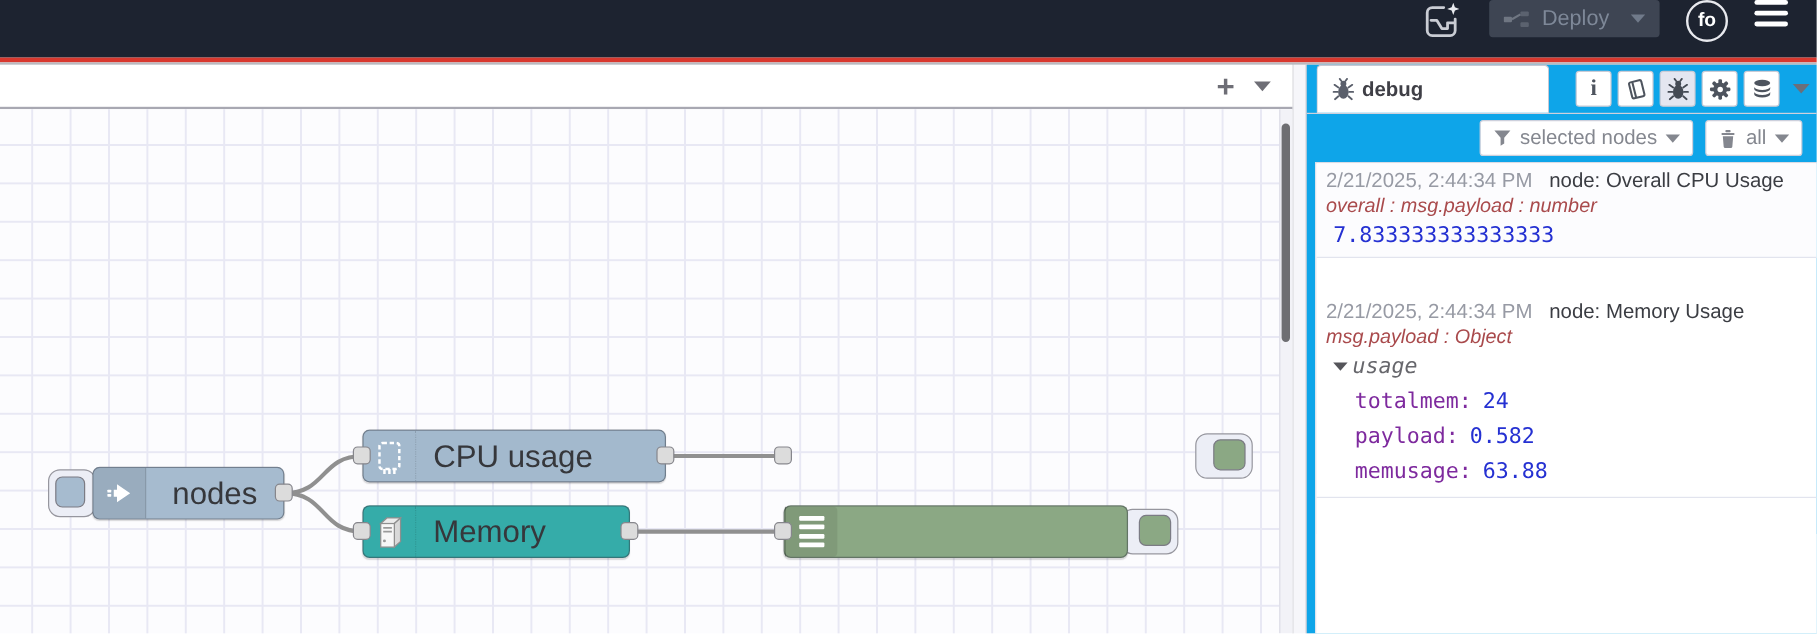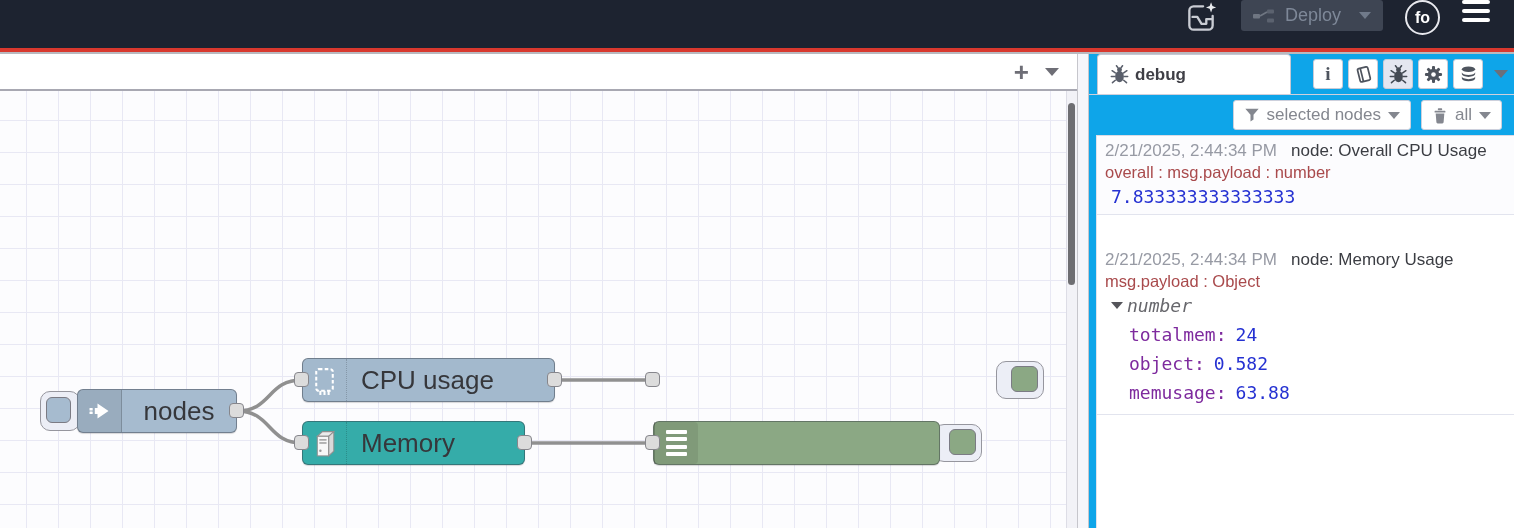--- a/index.html
+++ b/index.html
@@ -84,21 +84,21 @@
     align-items:center; gap:7px; padding:0 10px; font-size:17px; color:#84878f; cursor:pointer; }
   .sb-btn .caret-down { border-left-width:6px; border-right-width:6px; border-top:7px solid #84878f; }
 
   .msg-list { margin-left:7px; background:#fff; border-left:1px solid #e0e2ec; border-top:1px solid #d9dbe5;
     flex:1; overflow:hidden; display:flex; flex-direction:column;gap:30px; }
   .msg { padding:5px 8px 7px 8px; border-bottom:1px solid #e2e4ee; }
   .msg:first-child { background:#fcfcfe; }
   .msg-meta { display:flex; gap:14px; font-size:17px; }
   .msg-time { color:#979aa4; }
   .msg-node { color:#3b3d43; }
-  .msg-prop { font-size:16.5px; color:#a94a4c; margin-top:2px; }
+  .msg-prop { font-size:16.5px; color:#a94a4c; margin-top:2px;font-style:italic; }
   .msg-val  { font-family:"DejaVu Sans Mono", monospace; font-size:18px; color:#2531d2; padding:4px 0 0 6px; }
   .obj-row { font-family:"DejaVu Sans Mono", monospace; font-size:18px; line-height:29px; display:flex; align-items:center; }
   .obj-caret { width:0; height:0; border-left:6px solid transparent; border-right:6px solid transparent;
     border-top:7px solid #55555a; margin:0 4px 0 6px; cursor:pointer; }
   .obj-name { font-style:italic; color:#67676c; }
   .obj-kv { padding-left:24px; }
   .obj-key { color:#7e2a9e; }
   .obj-val { color:#2531d2; margin-left:9px; }
   .msg-rest { flex:1; background:#fff; }
 </style>
@@ -334,28 +334,28 @@
       </div>
 
       <div class="msg">
         <div class="msg-meta">
           <span class="msg-time">2/21/2025, 2:44:34 PM</span>
           <span class="msg-node">node: Memory Usage</span>
         </div>
         <div class="msg-prop">msg.payload : Object</div>
         <div class="obj-row">
           <span class="obj-caret"></span>
-          <span class="obj-name">number</span>
+          <span class="obj-name">usage</span>
         </div>
         <div class="obj-row obj-kv">
           <span class="obj-key">totalmem:</span>
           <span class="obj-val">24</span>
         </div>
         <div class="obj-row obj-kv">
-          <span class="obj-key">object:</span>
+          <span class="obj-key">payload:</span>
           <span class="obj-val">0.582</span>
         </div>
         <div class="obj-row obj-kv">
           <span class="obj-key">memusage:</span>
           <span class="obj-val">63.88</span>
         </div>
       </div>
 
       <div class="msg-rest"></div>
     </div>

